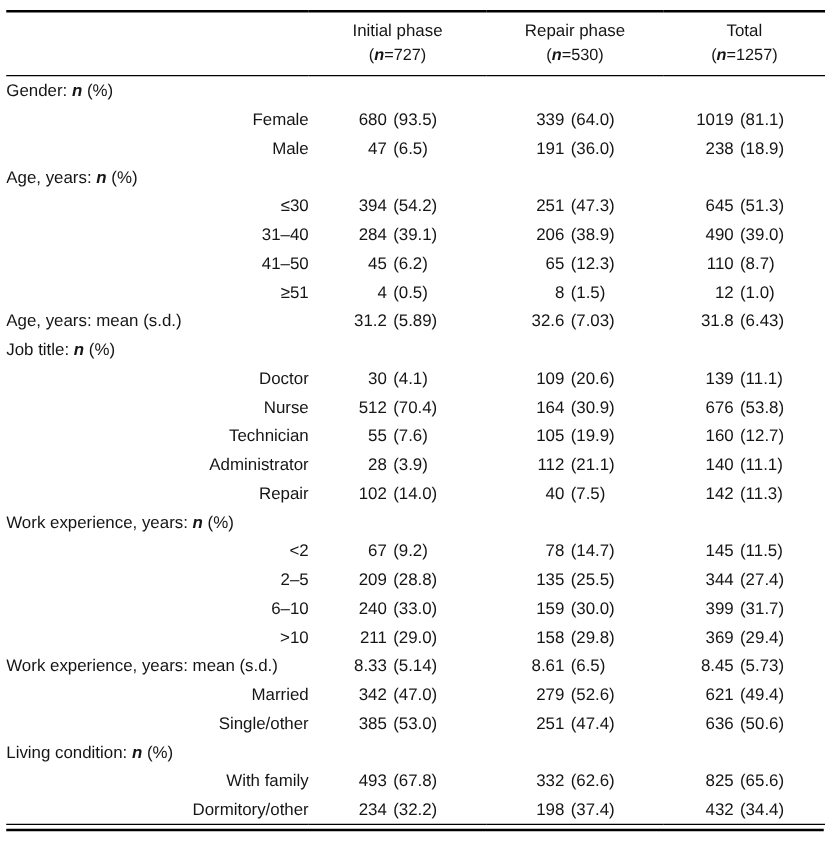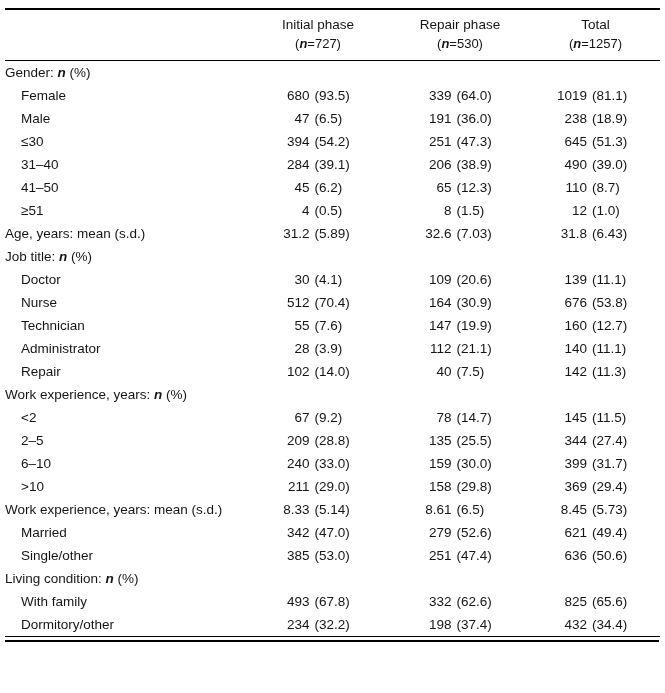--- a/index.html
+++ b/index.html
@@ -47,21 +47,21 @@
     padding: 0;
     vertical-align: middle;
     line-height: 23px;
   }
   td.label {
     text-align: left;
     white-space: nowrap;
     overflow: hidden;
     margin-top: 31px;
   }
-  td.label.indent { padding-left: 16px; }
+  td.label.indent { padding-left: 16px; text-align: right; }
   td.val { text-align: center; white-space: nowrap; }
   .cnt {
     display: inline-block;
     width: 36px;
     text-align: right;
   }
   .pct {
     display: inline-block;
     width: 48px;
     text-align: left;
@@ -113,20 +113,26 @@
           <td class="val"><span class="cnt">339</span><span class="pct">(64.0)</span></td>
           <td class="val"><span class="cnt">1019</span><span class="pct">(81.1)</span></td>
         </tr>
         <tr>
           <td class="label indent">Male</td>
           <td class="val"><span class="cnt">47</span><span class="pct">(6.5)</span></td>
           <td class="val"><span class="cnt">191</span><span class="pct">(36.0)</span></td>
           <td class="val"><span class="cnt">238</span><span class="pct">(18.9)</span></td>
         </tr>
         <tr>
+          <td class="label">Age, years: <i class="nvar">n</i> (%)</td>
+          <td class="val"></td>
+          <td class="val"></td>
+          <td class="val"></td>
+        </tr>
+        <tr>
           <td class="label indent">≤30</td>
           <td class="val"><span class="cnt">394</span><span class="pct">(54.2)</span></td>
           <td class="val"><span class="cnt">251</span><span class="pct">(47.3)</span></td>
           <td class="val"><span class="cnt">645</span><span class="pct">(51.3)</span></td>
         </tr>
         <tr>
           <td class="label indent">31–40</td>
           <td class="val"><span class="cnt">284</span><span class="pct">(39.1)</span></td>
           <td class="val"><span class="cnt">206</span><span class="pct">(38.9)</span></td>
           <td class="val"><span class="cnt">490</span><span class="pct">(39.0)</span></td>
@@ -163,21 +169,21 @@
         </tr>
         <tr>
           <td class="label indent">Nurse</td>
           <td class="val"><span class="cnt">512</span><span class="pct">(70.4)</span></td>
           <td class="val"><span class="cnt">164</span><span class="pct">(30.9)</span></td>
           <td class="val"><span class="cnt">676</span><span class="pct">(53.8)</span></td>
         </tr>
         <tr>
           <td class="label indent">Technician</td>
           <td class="val"><span class="cnt">55</span><span class="pct">(7.6)</span></td>
-          <td class="val"><span class="cnt">147</span><span class="pct">(19.9)</span></td>
+          <td class="val"><span class="cnt">105</span><span class="pct">(19.9)</span></td>
           <td class="val"><span class="cnt">160</span><span class="pct">(12.7)</span></td>
         </tr>
         <tr>
           <td class="label indent">Administrator</td>
           <td class="val"><span class="cnt">28</span><span class="pct">(3.9)</span></td>
           <td class="val"><span class="cnt">112</span><span class="pct">(21.1)</span></td>
           <td class="val"><span class="cnt">140</span><span class="pct">(11.1)</span></td>
         </tr>
         <tr>
           <td class="label indent">Repair</td>

